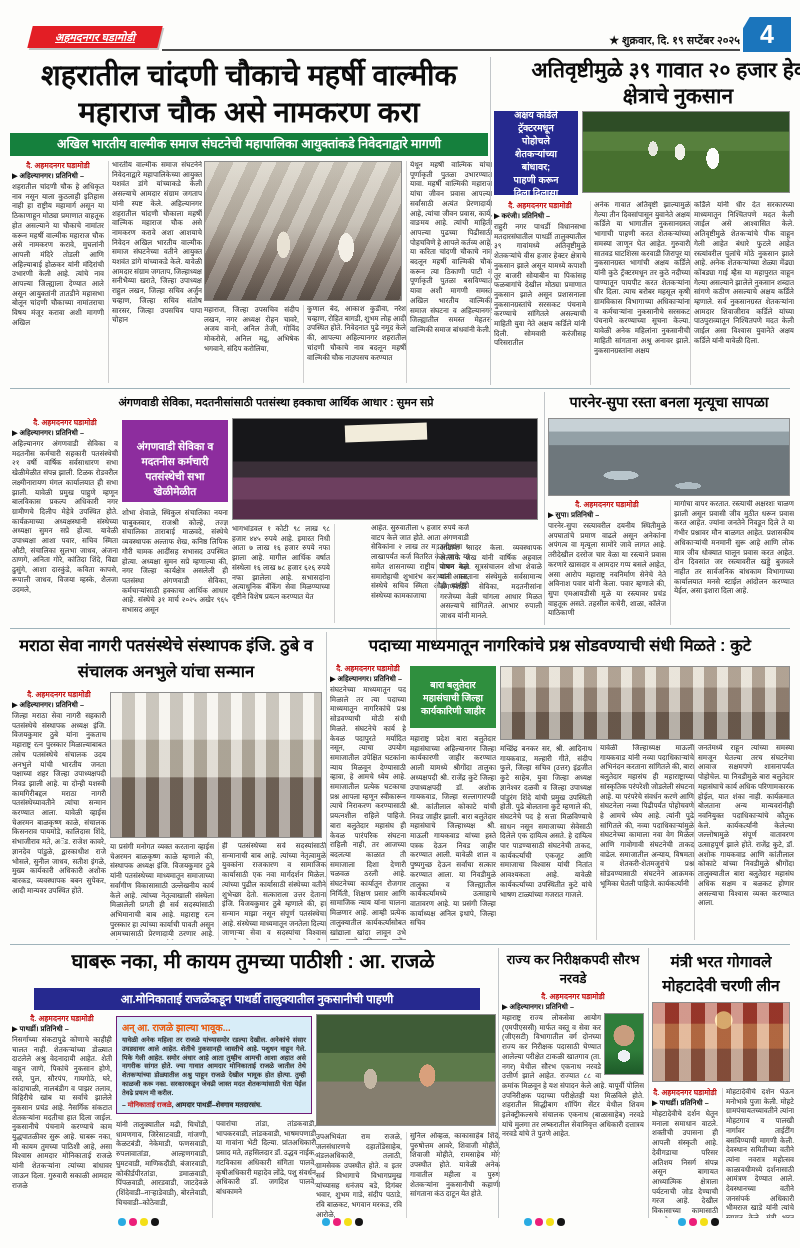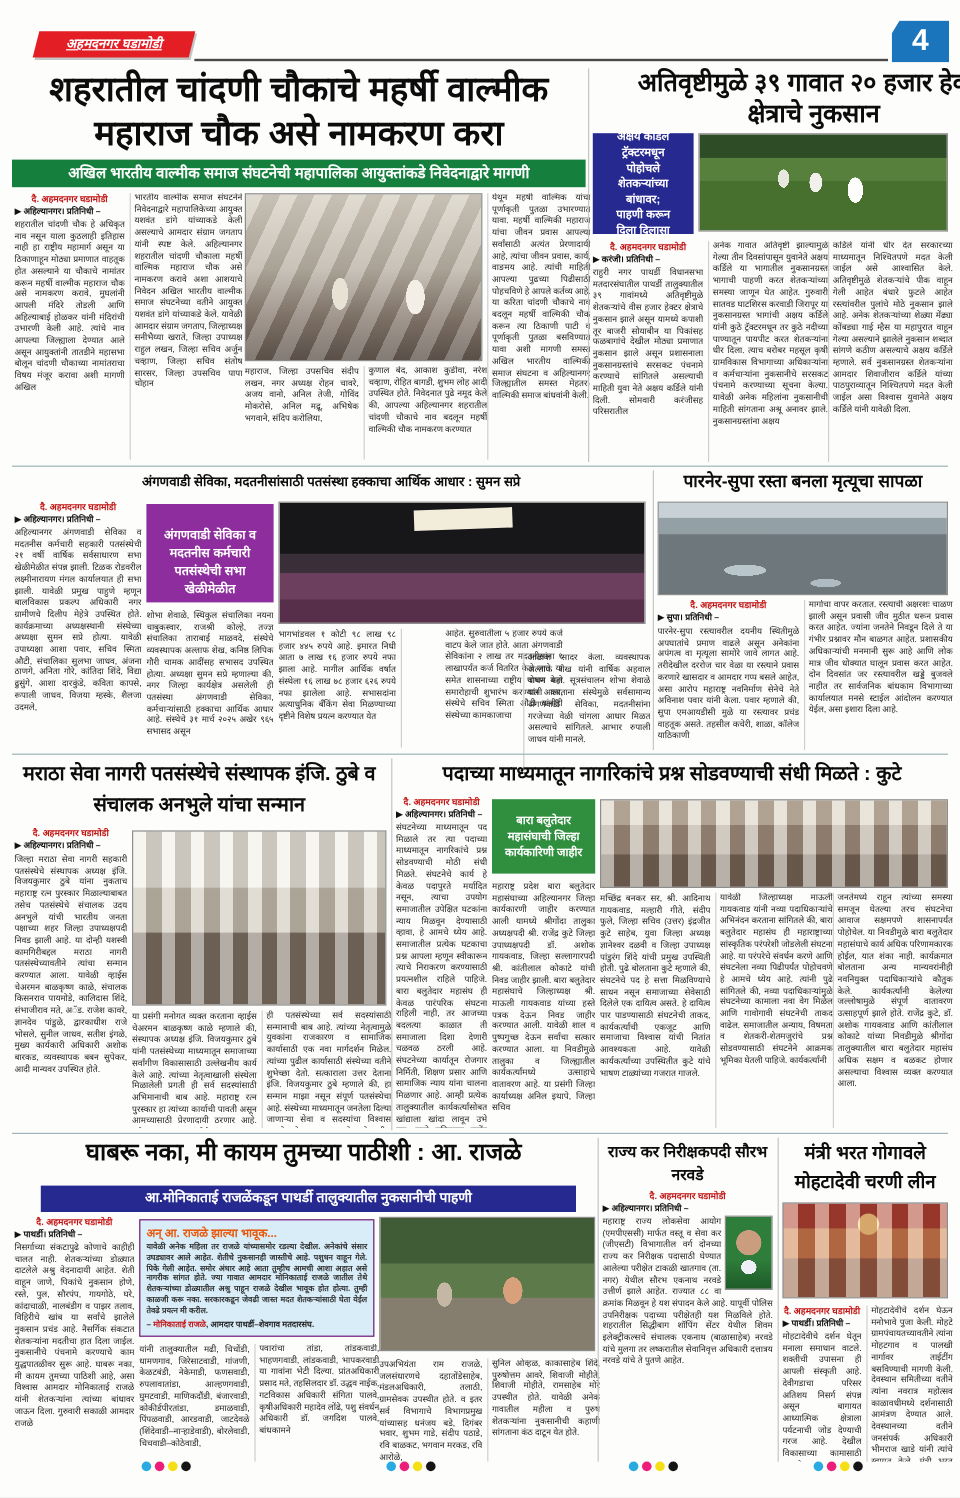--- a/index.html
+++ b/index.html
@@ -79,36 +79,37 @@
 </style>
 </head>
 <body>
 
 <div class="page">
 
   <div class="brandbox">
     <div class="in">अहमदनगर घडामोडी</div>
   </div>
   <div class="mastrule"></div>
+  <div class="mastdate">★ शुक्रवार, दि. १९ सप्टेंबर २०२५</div>
   <div class="pagenum">
     <div class="in">4</div>
   </div>
 
   <section>
     <div class="hl" style="left:10px;top:57px;width:478px;font-size:29px;line-height:37px;">शहरातील चांदणी चौकाचे महर्षी वाल्मीक महाराज चौक असे नामकरण करा</div>
     <div class="strip red" style="left:10px;top:133px;width:478px;height:23px;font-size:12.5px;line-height:23px;">अखिल भारतीय वाल्मीक समाज संघटनेची महापालिका आयुक्तांकडे निवेदनाद्वारे मागणी</div>
     <div class="tx" style="left:12px;top:161px;width:92px;height:222px;">
       <div class="byl">दै. अहमदनगर घडामोडी</div>
       <div class="plc">▶ अहिल्यानगर। प्रतिनिधी –</div>
       <span>शहरातील चांदणी चौक हे अधिकृत नाव नसून याला कुठलाही इतिहास नाही हा राष्ट्रीय महामार्ग असून या ठिकाणाहून मोठ्या प्रमाणात वाहतूक होत असल्याने या चौकाचे नामांतर करून महर्षी वाल्मीक महाराज चौक असे नामकरण करावे, मुघलांनी आपली मंदिरे तोडली आणि अहिल्याबाई होळकर यांनी मंदिरांची उभारणी केली आहे. त्यांचे नाव आपल्या जिल्ह्याला देण्यात आले असून आयुक्तांनी तातडीने महासभा बोलून चांदणी चौकाच्या नामांतराचा विषय मंजूर करावा अशी मागणी अखिल</span>
     </div>
     <div class="tx cr" style="left:108px;top:161px;width:90px;height:222px;">भारतीय वाल्मीक समाज संघटनेने निवेदनाद्वारे महापालिकेच्या आयुक्त यशवंत डांगे यांच्याकडे केली असल्याचे आमदार संग्राम जगताप यांनी स्पष्ट केले. अहिल्यानगर शहरातील चांदणी चौकाला महर्षी वाल्मिक महाराज चौक असे नामकरण करावे अशा आशयाचे निवेदन अखिल भारतीय वाल्मीक समाज संघटनेच्या वतीने आयुक्त यशवंत डांगे यांच्याकडे केले. यावेळी आमदार संग्राम जगताप, जिल्हाध्यक्ष सनीभैय्या खराते, जिल्हा उपाध्यक्ष राहुल लखन, जिल्हा सचिव अर्जुन चव्हाण, जिल्हा सचिव संतोष सारसर, जिल्हा उपसचिव पापा चोहान</div>
     <div class="ph ph-crowd" style="left:204px;top:161px;width:198px;height:140px;"></div>
     <div class="tx" style="left:204px;top:305px;width:95px;height:78px;">महाराज, जिल्हा उपसचिव संदीप लखन, नगर अध्यक्ष रोहन चावरे, अजय वानो, अनिल तेजी, गोविंद मोकरोसे, अनिल मद्रू, अभिषेक भगवाने, संदिप करोलिया,</div>
-    <div class="tx cr" style="left:303px;top:305px;width:99px;height:78px;">कुणाल बेद, आकाश कुडीवा, नरेश चव्हाण, रोहित बागडी, शुभम लोह आदी उपस्थित होते. निवेदनात पुढे नमूद केले की, आपल्या अहिल्यानगर शहरातील चांदणी चौकाचे नाव बदलून महर्षी वाल्मिकी चौक नामकरण करण्यात</div>
+    <div class="tx cr" style="left:303px;top:305px;width:99px;height:78px;">कुणाल बेद, आकाश कुडीवा, नरेश चव्हाण, रोहित बागडी, शुभम लोह आदी उपस्थित होते. निवेदनात पुढे नमूद केले की, आपल्या अहिल्यानगर शहरातील चांदणी चौकाचे नाव बदलून महर्षी वाल्मिकी चौक नाउपसच करण्यात</div>
     <div class="tx cr" style="left:406px;top:161px;width:82px;height:222px;">येथून महर्षी वाल्मिक यांचा पूर्णाकृती पुतळा उभारण्यात यावा. महर्षी वाल्मिकी महाराज यांचा जीवन प्रवास आपल्या सर्वांसाठी अत्यंत प्रेरणादायी आहे, त्यांचा जीवन प्रवास, कार्य, वाङमय आहे. त्यांची माहिती आपल्या पुढच्या पिढीसाठी पोहचविणे हे आपले कर्तव्य आहे. या करिता चांदणी चौकाचे नाव बदलून महर्षी वाल्मिकी चौक करून त्या ठिकाणी पाटी व पूर्णाकृती पुतळा बसविण्यात यावा अशी मागणी समस्त अखिल भारतीय वाल्मिकी समाज संघटना व अहिल्यानगर जिल्ह्यातील समस्त मेहतर-वाल्मिकी समाज बांधवांनी केली.</div>
   </section>
 
   <div class="vr" style="left:490px;top:57px;height:328px;"></div>
 
   <section>
     <div class="hl" style="left:494px;top:57px;width:296px;font-size:21px;line-height:26px;margin-left:36px;">अतिवृष्टीमुळे ३९ गावात २० हजार हेक्टर क्षेत्राचे नुकसान</div>
     <div class="strip navy" style="left:494px;top:111px;width:84px;height:84px;font-size:9.5px;line-height:13px;padding:16px;box-sizing:border-box;display:flex;align-items:center;">
       <span>अक्षय कर्डिले ट्रॅक्टरमधून पोहोचले शेतकऱ्यांच्या बांधावर; पाहणी करून दिला दिलासा</span>
     </div>
@@ -197,21 +198,21 @@
       <div class="plc">▶ पाथर्डी। प्रतिनिधी –</div>
       <span>निसर्गाच्या संकटापुढे कोणाचे काहीही चालत नाही. शेतकऱ्यांच्या डोळ्यात दाटलेले अश्रु वेदनादायी आहेत. शेती वाहून जाणे, पिकांचे नुकसान होणे, रस्ते, पुल, सौरपंप, गायगोठे, घरे, कांदाचाळी, नालबंडीग व पाझर तलाव, विहिरीचे खांब या सर्वांचे झालेले नुकसान प्रचंड आहे. नैसर्गिक संकटात शेतकऱ्यांना मदतीचा हात दिला जाईल. नुकसानीचे पंचनामे करण्याचे काम युद्धपातळीवर सुरू आहे. घाबरू नका, मी कायम तुमच्या पाठिशी आहे, असा विश्वास आमदार मोनिकाताई राजळे यांनी शेतकऱ्यांना त्यांच्या बांधावर जाऊन दिला. गुरुवारी सकाळी आमदार राजळे</span>
     </div>
     <div class="litebox" style="left:116px;top:1016px;width:196px;height:98px;">
       <div class="t">अन् आ. राजळे झाल्या भावूक...</div>
       <div class="b">यावेळी अनेक महिला तर राजळे यांच्यासमोर रडल्या देखील. अनेकांचे संसार उघड्यावर आले आहेत. शेतीचे नुकसानही जास्तीचे आहे. पशुधन वाहून गेले. पिके गेली आहेत. समोर अंधार आहे आता तुम्हीच आमची आशा अहात असे नागरीक सांगत होते. ज्या गावात आमदार मोनिकाताई राजळे जातील तेथे शेतकऱ्यांच्या डोळ्यातील अश्रु पाहून राजळे देखील भावूक होत होत्या. तुम्ही काळजी करू नका. सरकारकडून जेवढी जास्त मदत शेतकऱ्यांसाठी घेता येईल तेवढे प्रयत्न मी करील.</div>
       <div class="s"><span>– </span><span class="nm">मोनिकाताई राजळे</span><span>, आमदार पाथर्डी–शेवगाव मतदारसंघ.</span></div>
     </div>
     <div class="ph ph-outdoor" style="left:316px;top:1014px;width:180px;height:112px;"></div>
     <div class="tx" style="left:116px;top:1120px;width:92px;height:98px;">यांनी तालुक्यातील मढी, चिचोंडी, धामणगाव, जिरेसाटवाडी, गांजणी, केळटबंडी, नेकेमाडी, फणसवाडी, रुपलावातांडा, आल्हणगवाडी, घुमटवाडी, माणिकदौंडी, बंजारवाडी, कोकीर्डपीरतांडा, डमाळवाडी, पिंपळवाडी, आरडवाडी, जाटदेवळे (शिंदेवाडी–नाऱ्हाडेवाडी), बोरलेवाडी, चिचवाडी–कोठेवाडी,</div>
-    <div class="tx cr" style="left:212px;top:1120px;width:100px;height:98px;">पवारांचा तांडा, तांडकवाडी, भाहणगवाडी, लांडकवाडी, भापकरवाडी या गावांना भेटी दिल्या. प्रांतअधिकारी प्रसाद मते, तहसिलदार डॉ. उद्धव नाईक, गटविकास अधिकारी संगिता पालवे, कृषीअधिकारी महादेव लोंढे, पशु संवर्धन अधिकारी डॉ. जगदिश पालवे, बांधकामने</div>
+    <div class="tx cr" style="left:212px;top:1120px;width:100px;height:98px;">पवारांचा तांडा, तांडकवाडी, भापकरवाडी, लांडकवाडी, भाषमपणाडी या गावांना भेटी दिल्या. प्रांतअधिकारी प्रसाद मते, तहसिलदार डॉ. उद्धव नाईक, गटविकास अधिकारी संगिता पालवे, कृषीअधिकारी महादेव लोंढे, पशु संवर्धन अधिकारी डॉ. जगदिश पालवे, बांधकामने</div>
     <div class="tx" style="left:316px;top:1132px;width:86px;height:86px;">उपअभियंता राम राजळे, जलसंधारणचे दहातोंडेसाहेब, मंडलअधिकारी, तलाठी, ग्रामसेवक उपस्थीत होते. व इतर सर्व विभागाचे विभागप्रमुख यांच्यासह धनंजय बडे, दिगंबर भवार, शुभम गाडे, संदीप पठाडे, रवि बाळकट, भगवान मरकड, रवि आरोळे,</div>
     <div class="tx cr" style="left:406px;top:1132px;width:90px;height:86px;">सुनिल ओव्हळ, काकासाहेब शिंदे, पुरुषोत्तम आवरे, शिवाजी मोहीते, शिवाजी मोहीते, रामसाहेब मोरे उपस्थीत होते. यावेळी अनेक गावातील महीला व पुरुष शेतकऱ्यांना नुकसानीची कहाणी सांगताना कंठ दाटून येत होते.</div>
   </section>
 
   <div class="vr" style="left:498px;top:948px;height:270px;"></div>
 
   <section>
     <div class="hl" style="left:502px;top:950px;width:142px;font-size:13px;line-height:19px;">राज्य कर निरीक्षकपदी सौरभ नरवडे</div>
     <div class="tx" style="left:502px;top:992px;width:142px;height:226px;">
       <div class="byl">दै. अहमदनगर घडामोडी</div>

